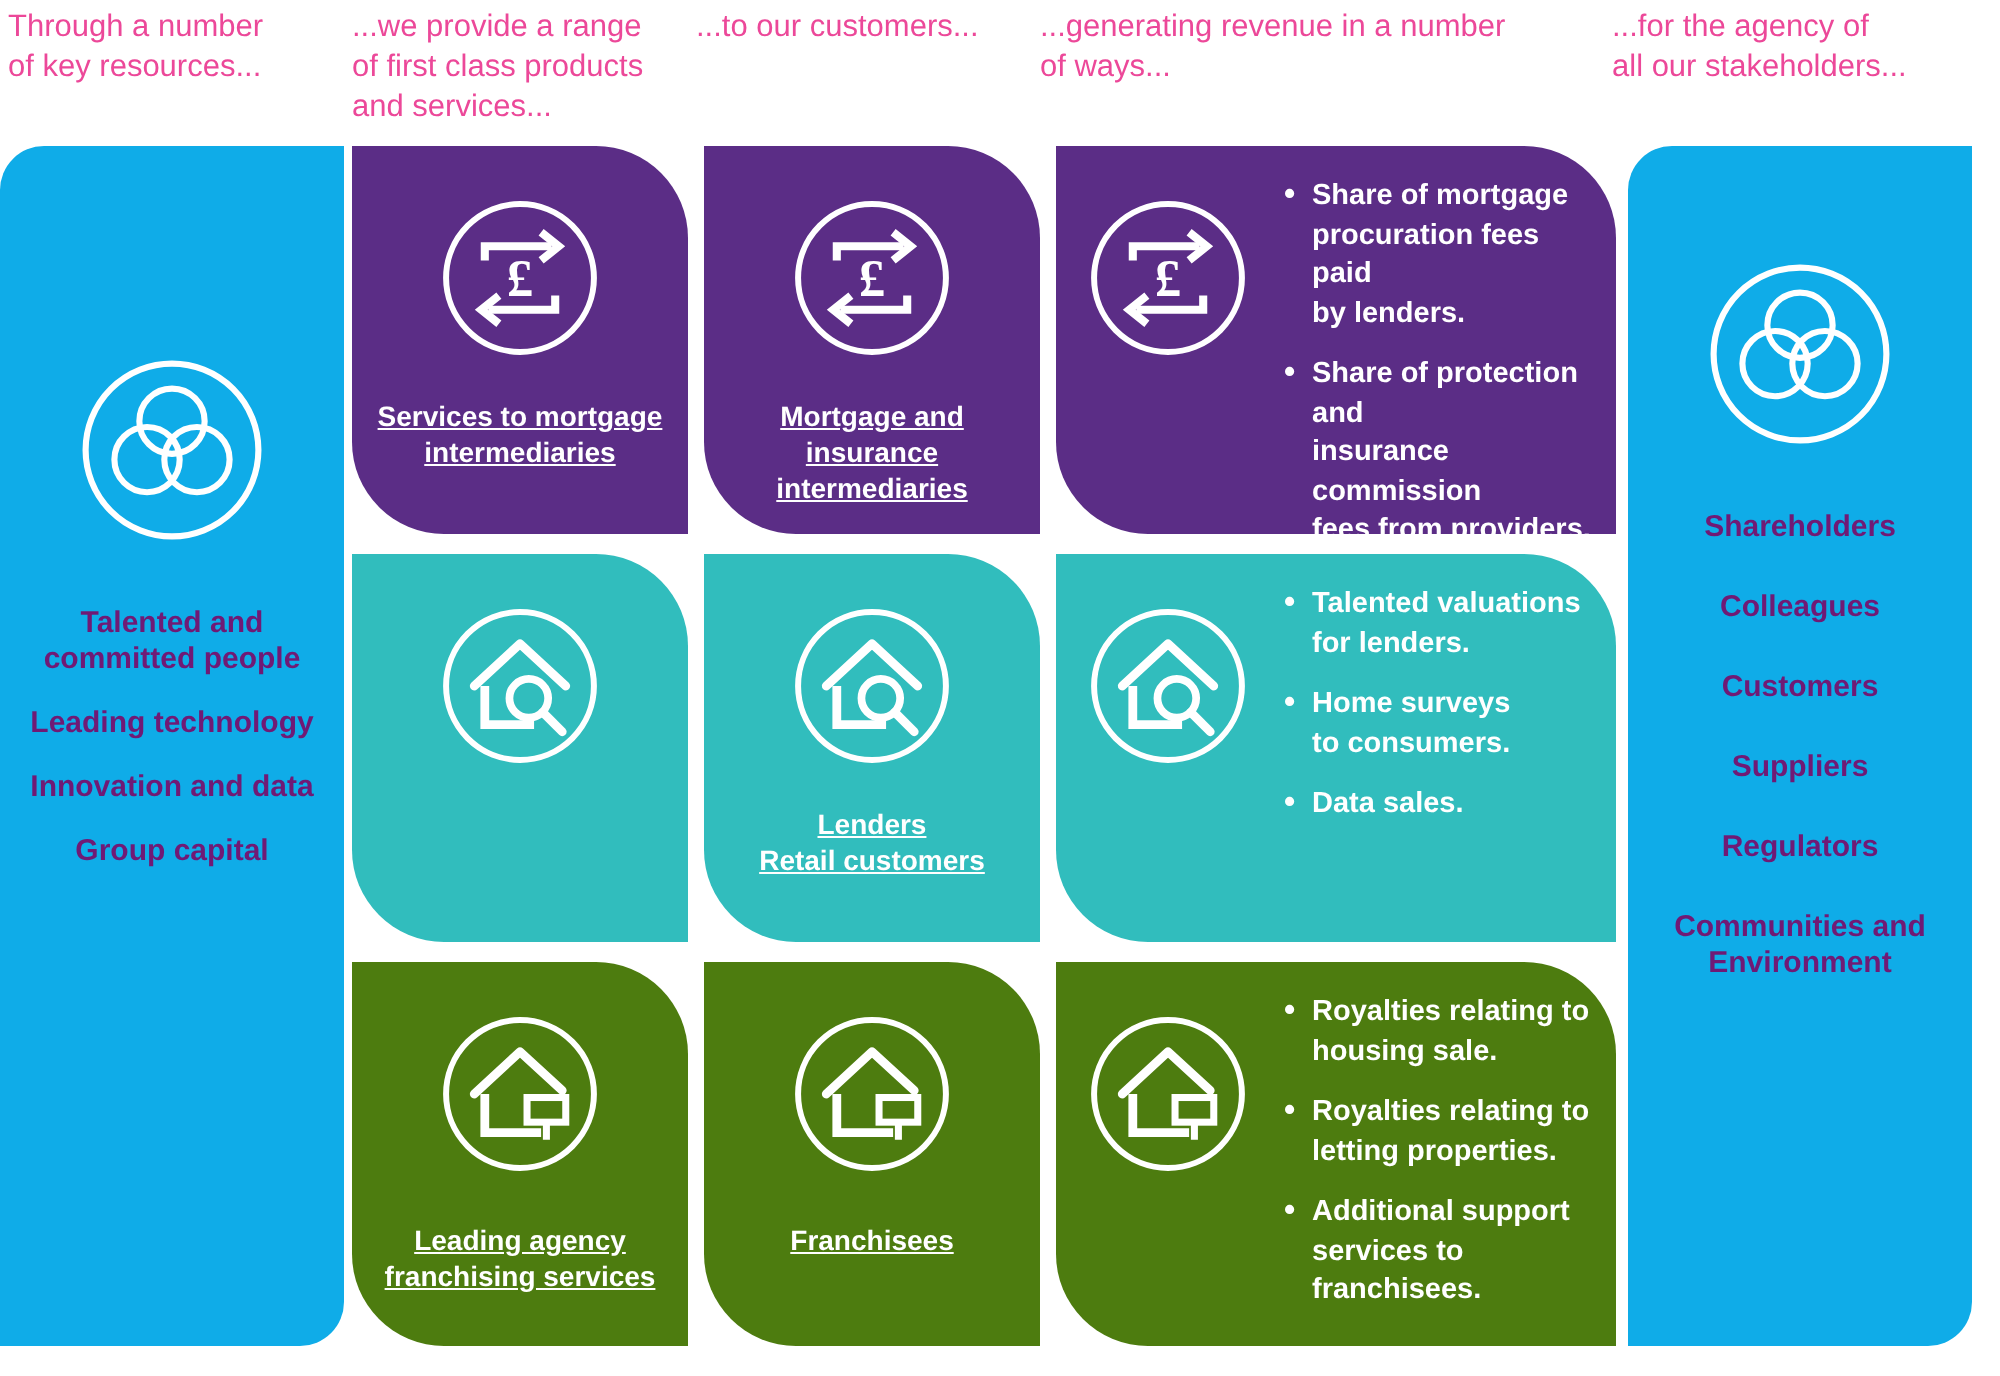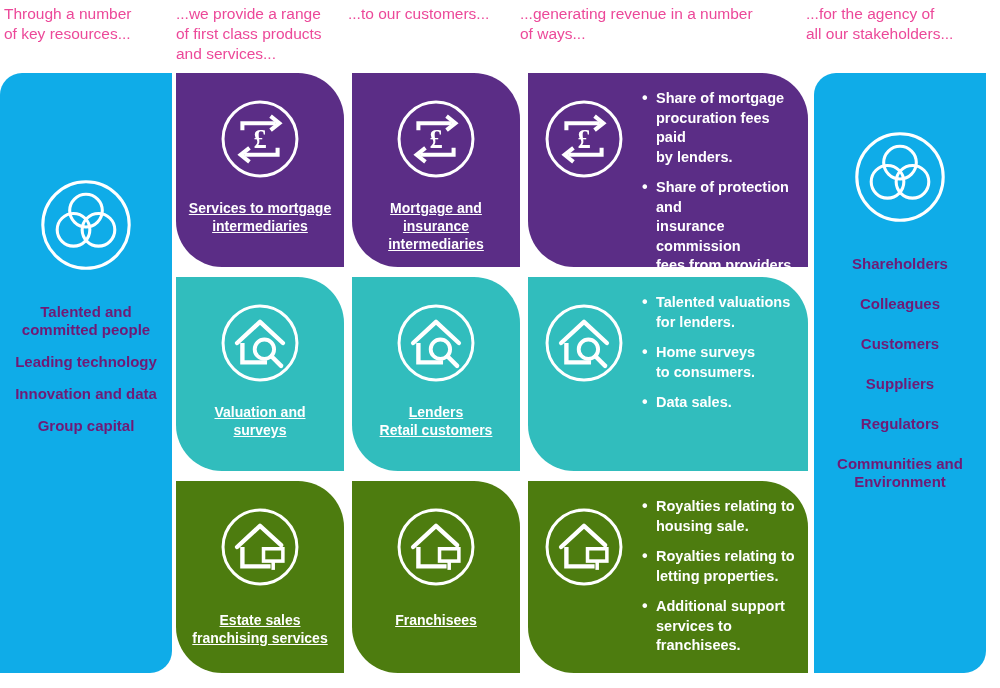--- a/index.html
+++ b/index.html
@@ -227,22 +227,20 @@
   <div class="card tile teal col-a row-2">
     <div>
       <svg width="88" height="88" viewBox="0 0 100 100">
         <circle cx="50" cy="50" r="42" fill="none" stroke="#fff" stroke-width="3.4"></circle>
         <path d="M30 50 L30 72 L58 72" fill="none" stroke="#fff" stroke-width="5" stroke-linecap="butt"></path>
         <path d="M24 50 L50 26 L76 50" fill="none" stroke="#fff" stroke-width="5" stroke-linecap="round" stroke-linejoin="round"></path>
         <circle cx="55" cy="57" r="11" fill="none" stroke="#fff" stroke-width="4.4"></circle>
         <line x1="63" y1="65" x2="74" y2="76" stroke="#fff" stroke-width="5" stroke-linecap="round"></line>
       </svg>
     </div>
-    <div class="tile-label">Valuation and
-surveys</div>
   </div>
 
   <div class="card tile teal col-b row-2">
     <div>
       <svg width="88" height="88" viewBox="0 0 100 100">
         <circle cx="50" cy="50" r="42" fill="none" stroke="#fff" stroke-width="3.4"></circle>
         <path d="M30 50 L30 72 L58 72" fill="none" stroke="#fff" stroke-width="5"></path>
         <path d="M24 50 L50 26 L76 50" fill="none" stroke="#fff" stroke-width="5" stroke-linecap="round" stroke-linejoin="round"></path>
         <circle cx="55" cy="57" r="11" fill="none" stroke="#fff" stroke-width="4.4"></circle>
         <line x1="63" y1="65" x2="74" y2="76" stroke="#fff" stroke-width="5" stroke-linecap="round"></line>
@@ -274,21 +272,21 @@
   <div class="card tile navy col-a row-3">
     <div>
       <svg width="88" height="88" viewBox="0 0 100 100">
         <circle cx="50" cy="50" r="42" fill="none" stroke="#fff" stroke-width="3.4"></circle>
         <path d="M30 50 L30 72 L62 72" fill="none" stroke="#fff" stroke-width="5"></path>
         <path d="M24 50 L50 26 L74 48" fill="none" stroke="#fff" stroke-width="5" stroke-linecap="round" stroke-linejoin="round"></path>
         <rect x="54" y="52" width="22" height="14" fill="none" stroke="#fff" stroke-width="4"></rect>
         <line x1="65" y1="66" x2="65" y2="76" stroke="#fff" stroke-width="4"></line>
       </svg>
     </div>
-    <div class="tile-label">Estate sales
+    <div class="tile-label">Leading agency
 franchising services</div>
   </div>
 
   <div class="card tile navy col-b row-3">
     <div>
       <svg width="88" height="88" viewBox="0 0 100 100">
         <circle cx="50" cy="50" r="42" fill="none" stroke="#fff" stroke-width="3.4"></circle>
         <path d="M30 50 L30 72 L62 72" fill="none" stroke="#fff" stroke-width="5"></path>
         <path d="M24 50 L50 26 L74 48" fill="none" stroke="#fff" stroke-width="5" stroke-linecap="round" stroke-linejoin="round"></path>
         <rect x="54" y="52" width="22" height="14" fill="none" stroke="#fff" stroke-width="4"></rect>

